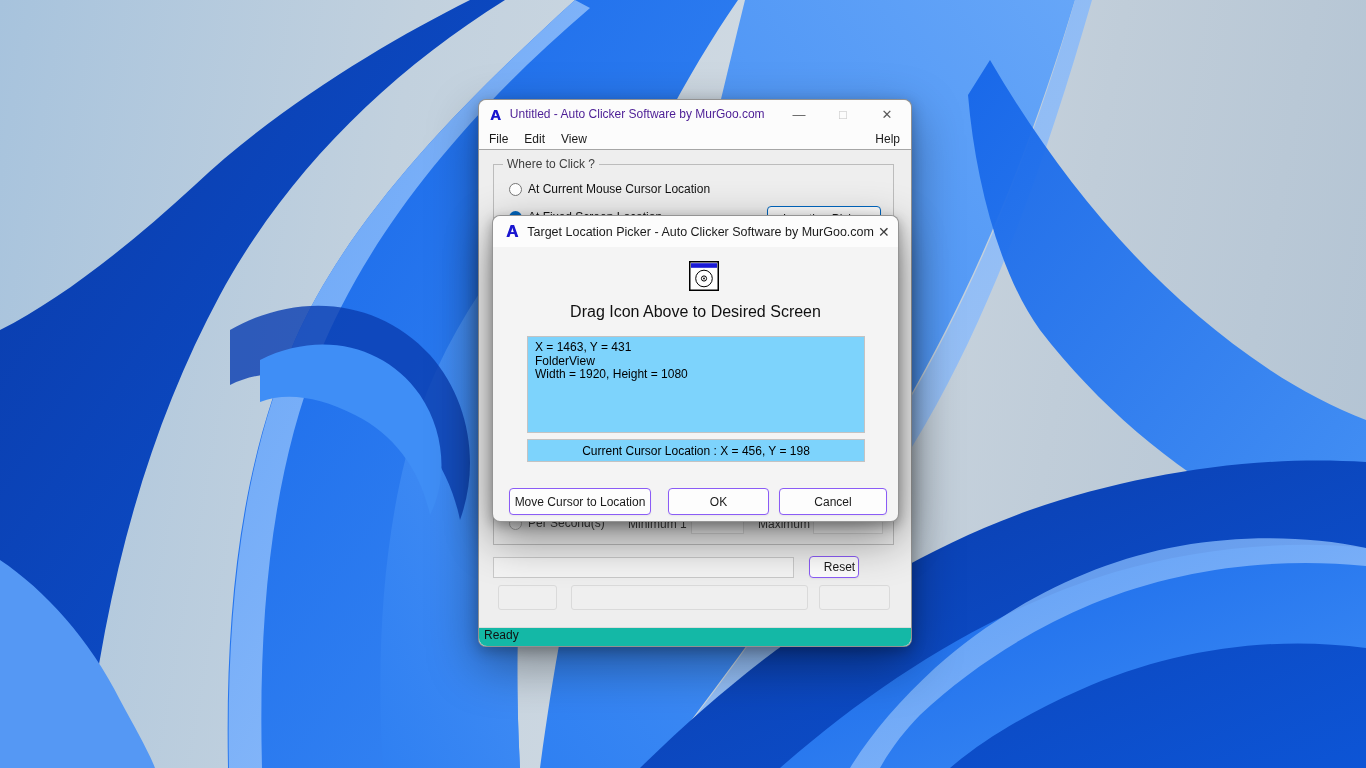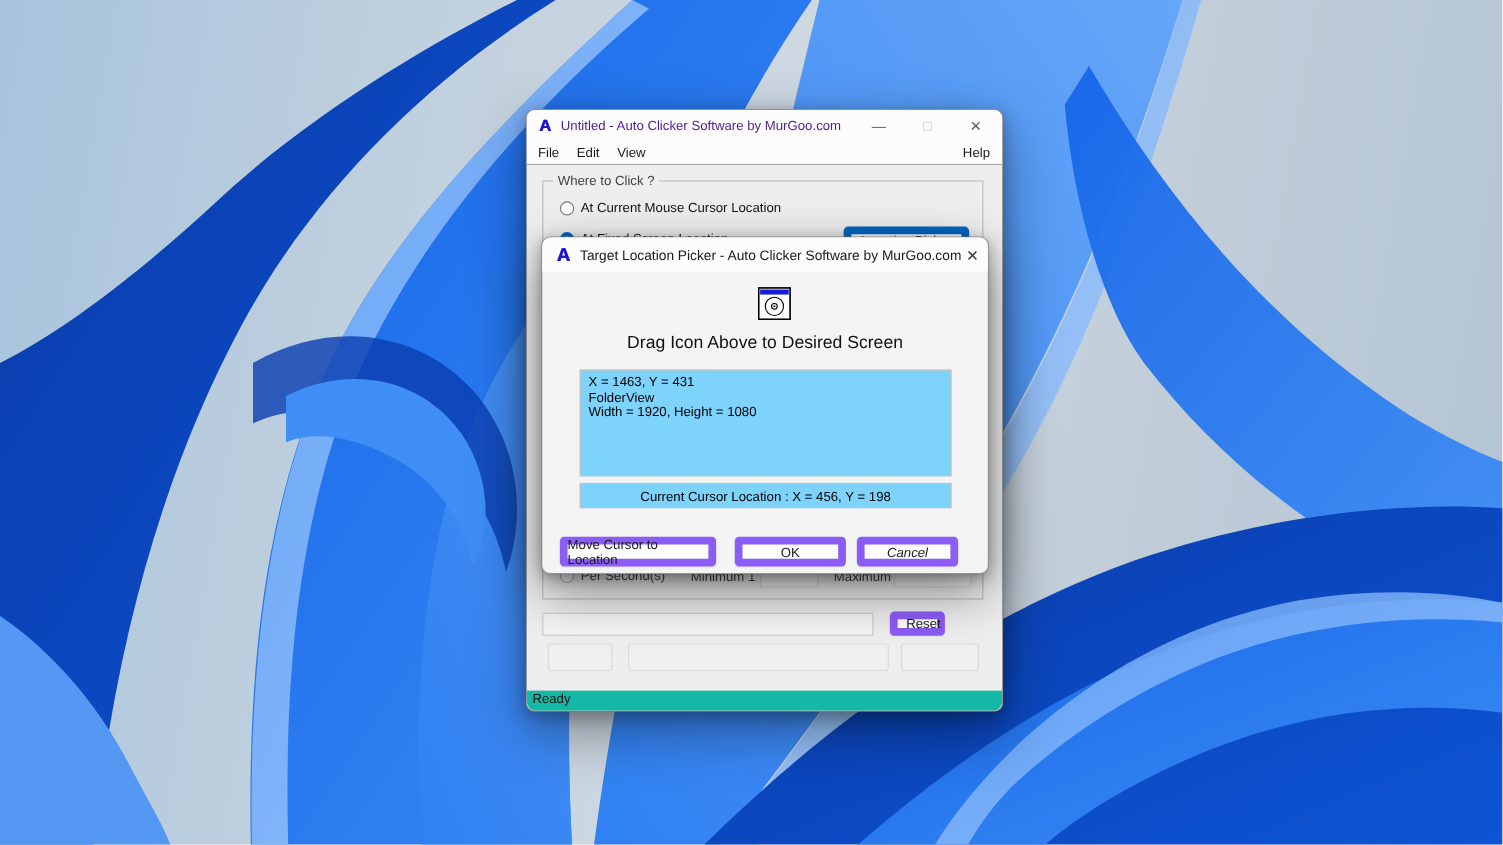--- a/index.html
+++ b/index.html
@@ -11,21 +11,21 @@
   
   .window{position:absolute;border-radius:8px;border:1px solid rgba(70,70,70,.55);
     background:#eeeeee;box-shadow:0 18px 50px rgba(0,0,0,.38),0 4px 14px rgba(0,0,0,.25);}
   .titlebar{position:absolute;left:0;top:0;right:0;background:#fcfcfc;border-radius:8px 8px 0 0;
     display:flex;align-items:center;}
   .app-letter{font-weight:900;color:#1a16cf;text-shadow:.6px 0 0 #1a16cf;line-height:1;}
   .cap-btn{display:inline-flex;align-items:center;justify-content:center;width:44px;height:100%;
     color:#5a5a5a;font-size:13px;}
   .cap-btn.disabled{color:#c3c3c3;}
   .btn{display:flex;align-items:center;justify-content:center;background:#fdfdfd;
-    border:7px solid #8b5cf6;border-radius:4px;font-size:12px;color:#1a1a1a;
+    border:1px solid #8b5cf6;border-radius:4px;font-size:12px;color:#1a1a1a;
     box-shadow:0 1px 2px rgba(0,0,0,.05);box-sizing:border-box;}
   .radio{display:inline-block;width:13px;height:13px;border-radius:50%;background:#fff;
     border:1px solid #777;box-sizing:border-box;flex:none;}
   .radio.selected{border:4px solid #0067c0;}
   .radio.dim{border-color:#adadad;background:#f4f4f4;}
   .row{position:absolute;display:flex;align-items:center;gap:6px;font-size:12px;color:#111;}
   .dim-text{color:#404040;}
 
   
   #main-window{left:478px;top:99px;width:432px;height:546px;}
@@ -61,21 +61,21 @@
   #dialog-close{margin-left:auto;margin-right:4px;width:36px;color:#3c3c3c;font-size:14px;}
   #target-icon{position:absolute;left:196px;top:45px;}
   #drag-hint{position:absolute;left:0;right:0;top:87px;text-align:center;font-size:16px;color:#101010;}
   .info-box{position:absolute;left:34px;width:338px;background:#7dd3fc;border:1px solid #c3c3c3;
     box-sizing:border-box;font-size:12px;color:#000;}
   #info-area{top:120px;height:97px;padding:4px 7px;line-height:13.5px;}
   #cursor-bar{top:223px;height:23px;display:flex;align-items:center;justify-content:center;}
   .dlg-btn{position:absolute;top:272px;height:27px;}
   #move-btn{left:16px;width:142px;}
   #ok-btn{left:175px;width:101px;}
-  #cancel-btn{left:286px;width:92px;font-style:italic;}
+  #cancel-btn{left:286px;width:108px;}
 </style>
 </head>
 <body>
 
 <div class="desktop">
 
   <svg class="wallpaper" width="1366" height="768" viewBox="0 0 1366 768">
     <defs>
       <linearGradient id="gDeep" x1="0" y1="0" x2="1" y2="1">
         <stop offset="0" stop-color="#0a3aa8"></stop>

